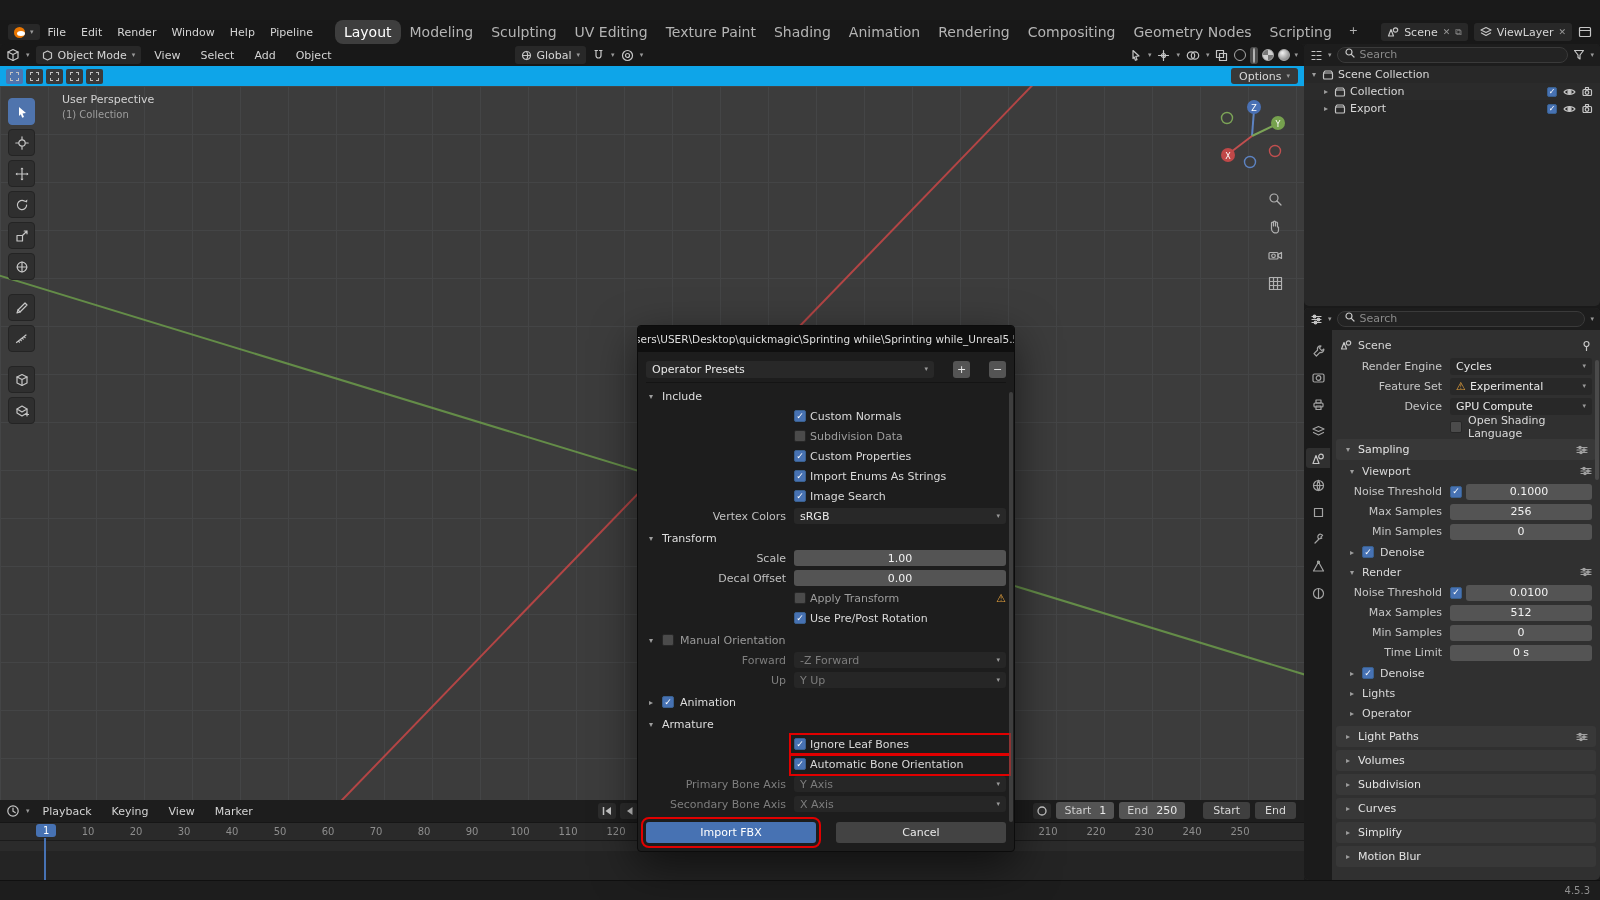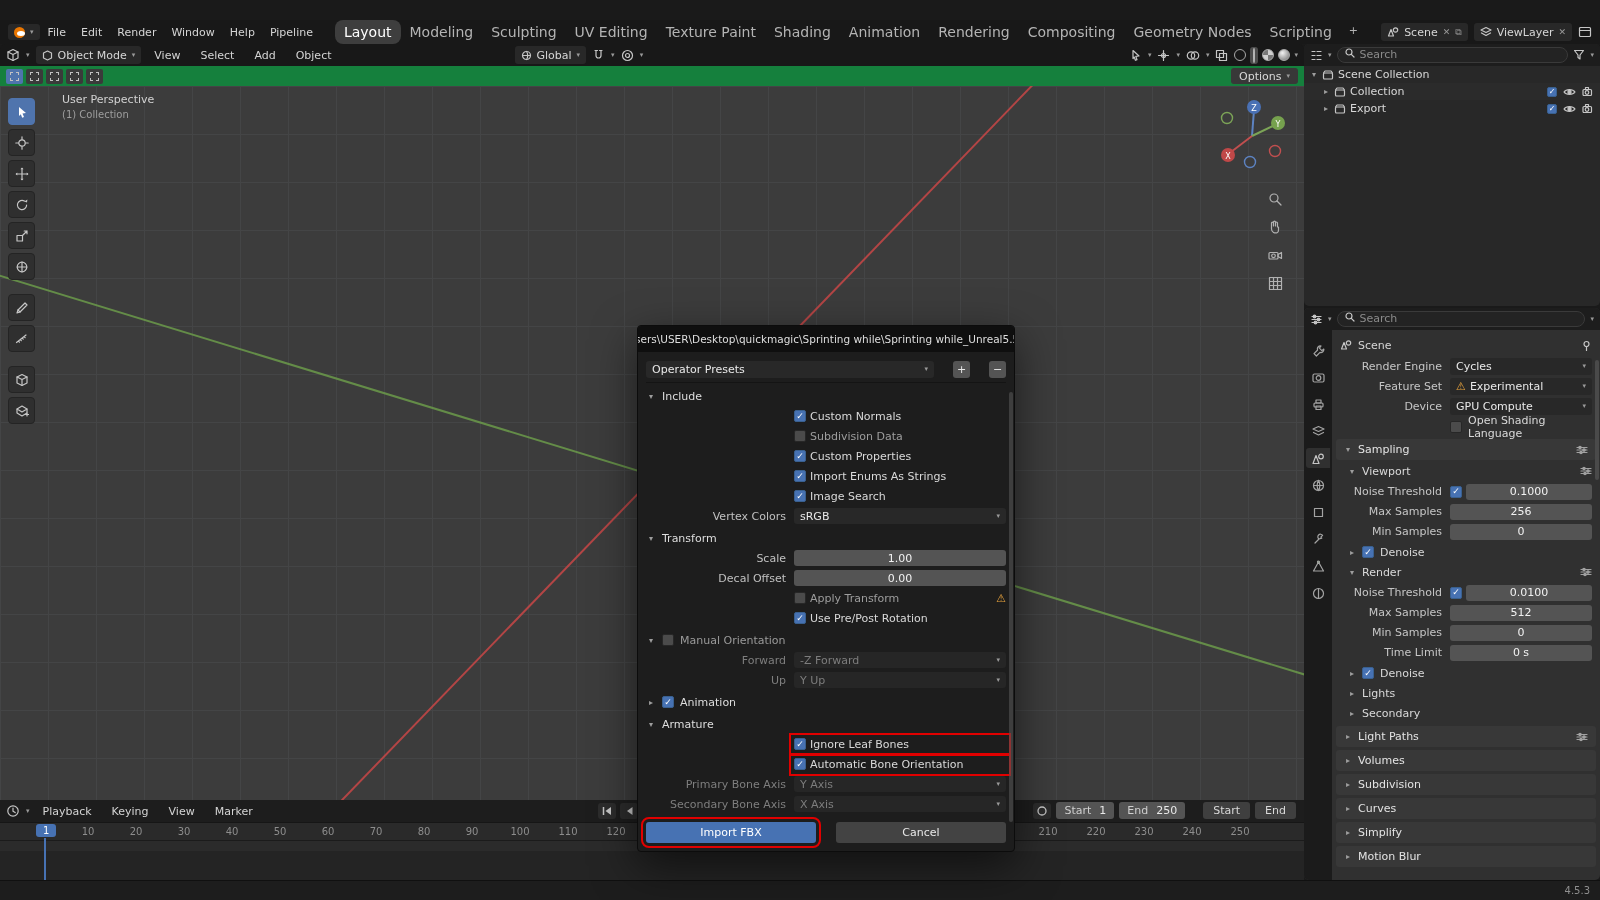--- a/index.html
+++ b/index.html
@@ -20,21 +20,21 @@
 .ws-tab{padding:4px 9px;color:#b4b4b4;border-radius:8px;font-size:14px}
 .ws-tab.active{background:#3e3e3e;color:#fff}
 .ws-add{padding:4px 8px;color:#b4b4b4}
 .tb-right{margin-left:auto;display:flex;align-items:center;gap:6px}
 .pill{background:#282828;border-radius:3px;height:18px;padding:0 6px;display:inline-flex;align-items:center;gap:5px}
 .chev{font-size:7px;color:#9a9a9a;line-height:1}
 .xsm{font-size:9px;color:#9a9a9a}
 
 .vp-header{position:absolute;left:0;top:44px;width:1304px;height:22px;background:#181818;display:flex;align-items:center;gap:6px;padding:0 6px;border-radius:5px 5px 0 0}
 .vph-group{display:flex;align-items:center;gap:6px}
-.tool-settings{position:absolute;left:0;top:66px;width:1304px;height:20px;background:#15803d;display:flex;align-items:center;gap:3px;padding:8px 6px}
+.tool-settings{position:absolute;left:0;top:66px;width:1304px;height:20px;background:#0ea5e9;display:flex;align-items:center;gap:3px;padding:8px 6px}
 .smode{width:17px;height:15px;border-radius:2px;background:#3a3a3a;display:flex;align-items:center;justify-content:center}
 .smode.active{background:#4f74ad}
 .smode i{display:block;width:9px;height:9px;border:1px dashed #c3c3c3}
 .options-dd{margin-left:auto;display:flex;align-items:center;gap:5px;background:#383838;border-radius:3px;height:16px;padding:0 8px;color:#d9d9d9}
 .vp-canvas{position:absolute;left:0;top:86px;width:1304px;height:714px;background:#3c3c3c;overflow:hidden;
   background-image:linear-gradient(#444546 1px,transparent 1px),linear-gradient(90deg,#444546 1px,transparent 1px);background-size:48px 48px}
 .axis{position:absolute;left:-45px;top:389px;width:1400px;height:2px}
 .axis.red{background:rgba(200,70,70,.85);transform:rotate(-46deg)}
 .axis.green{background:rgba(110,160,75,.8);transform:rotate(17deg)}
 .vp-overlay{position:absolute;left:62px;top:6px;line-height:15px}
@@ -745,21 +745,21 @@
           <span class="caret">▸</span>
           <span class="bl-check on">✓</span>
           <span>Denoise</span>
         </div>
         <div class="psub">
           <span class="caret">▸</span>
           <span>Lights</span>
         </div>
         <div class="psub">
           <span class="caret">▸</span>
-          <span>Secondary</span>
+          <span>Operator</span>
         </div>
 
         <div class="psec">
           <span class="caret">▸</span>
           <span>Light Paths</span>
           <svg width="12" height="10" class="ic tune">
               <path d="M1 2.5h10M1 5h10M1 7.5h10"></path>
               <circle cx="4" cy="2.5" r="1.2" fill="#c6c6c6"></circle>
               <circle cx="8" cy="5" r="1.2" fill="#c6c6c6"></circle>
               <circle cx="5" cy="7.5" r="1.2" fill="#c6c6c6"></circle>

